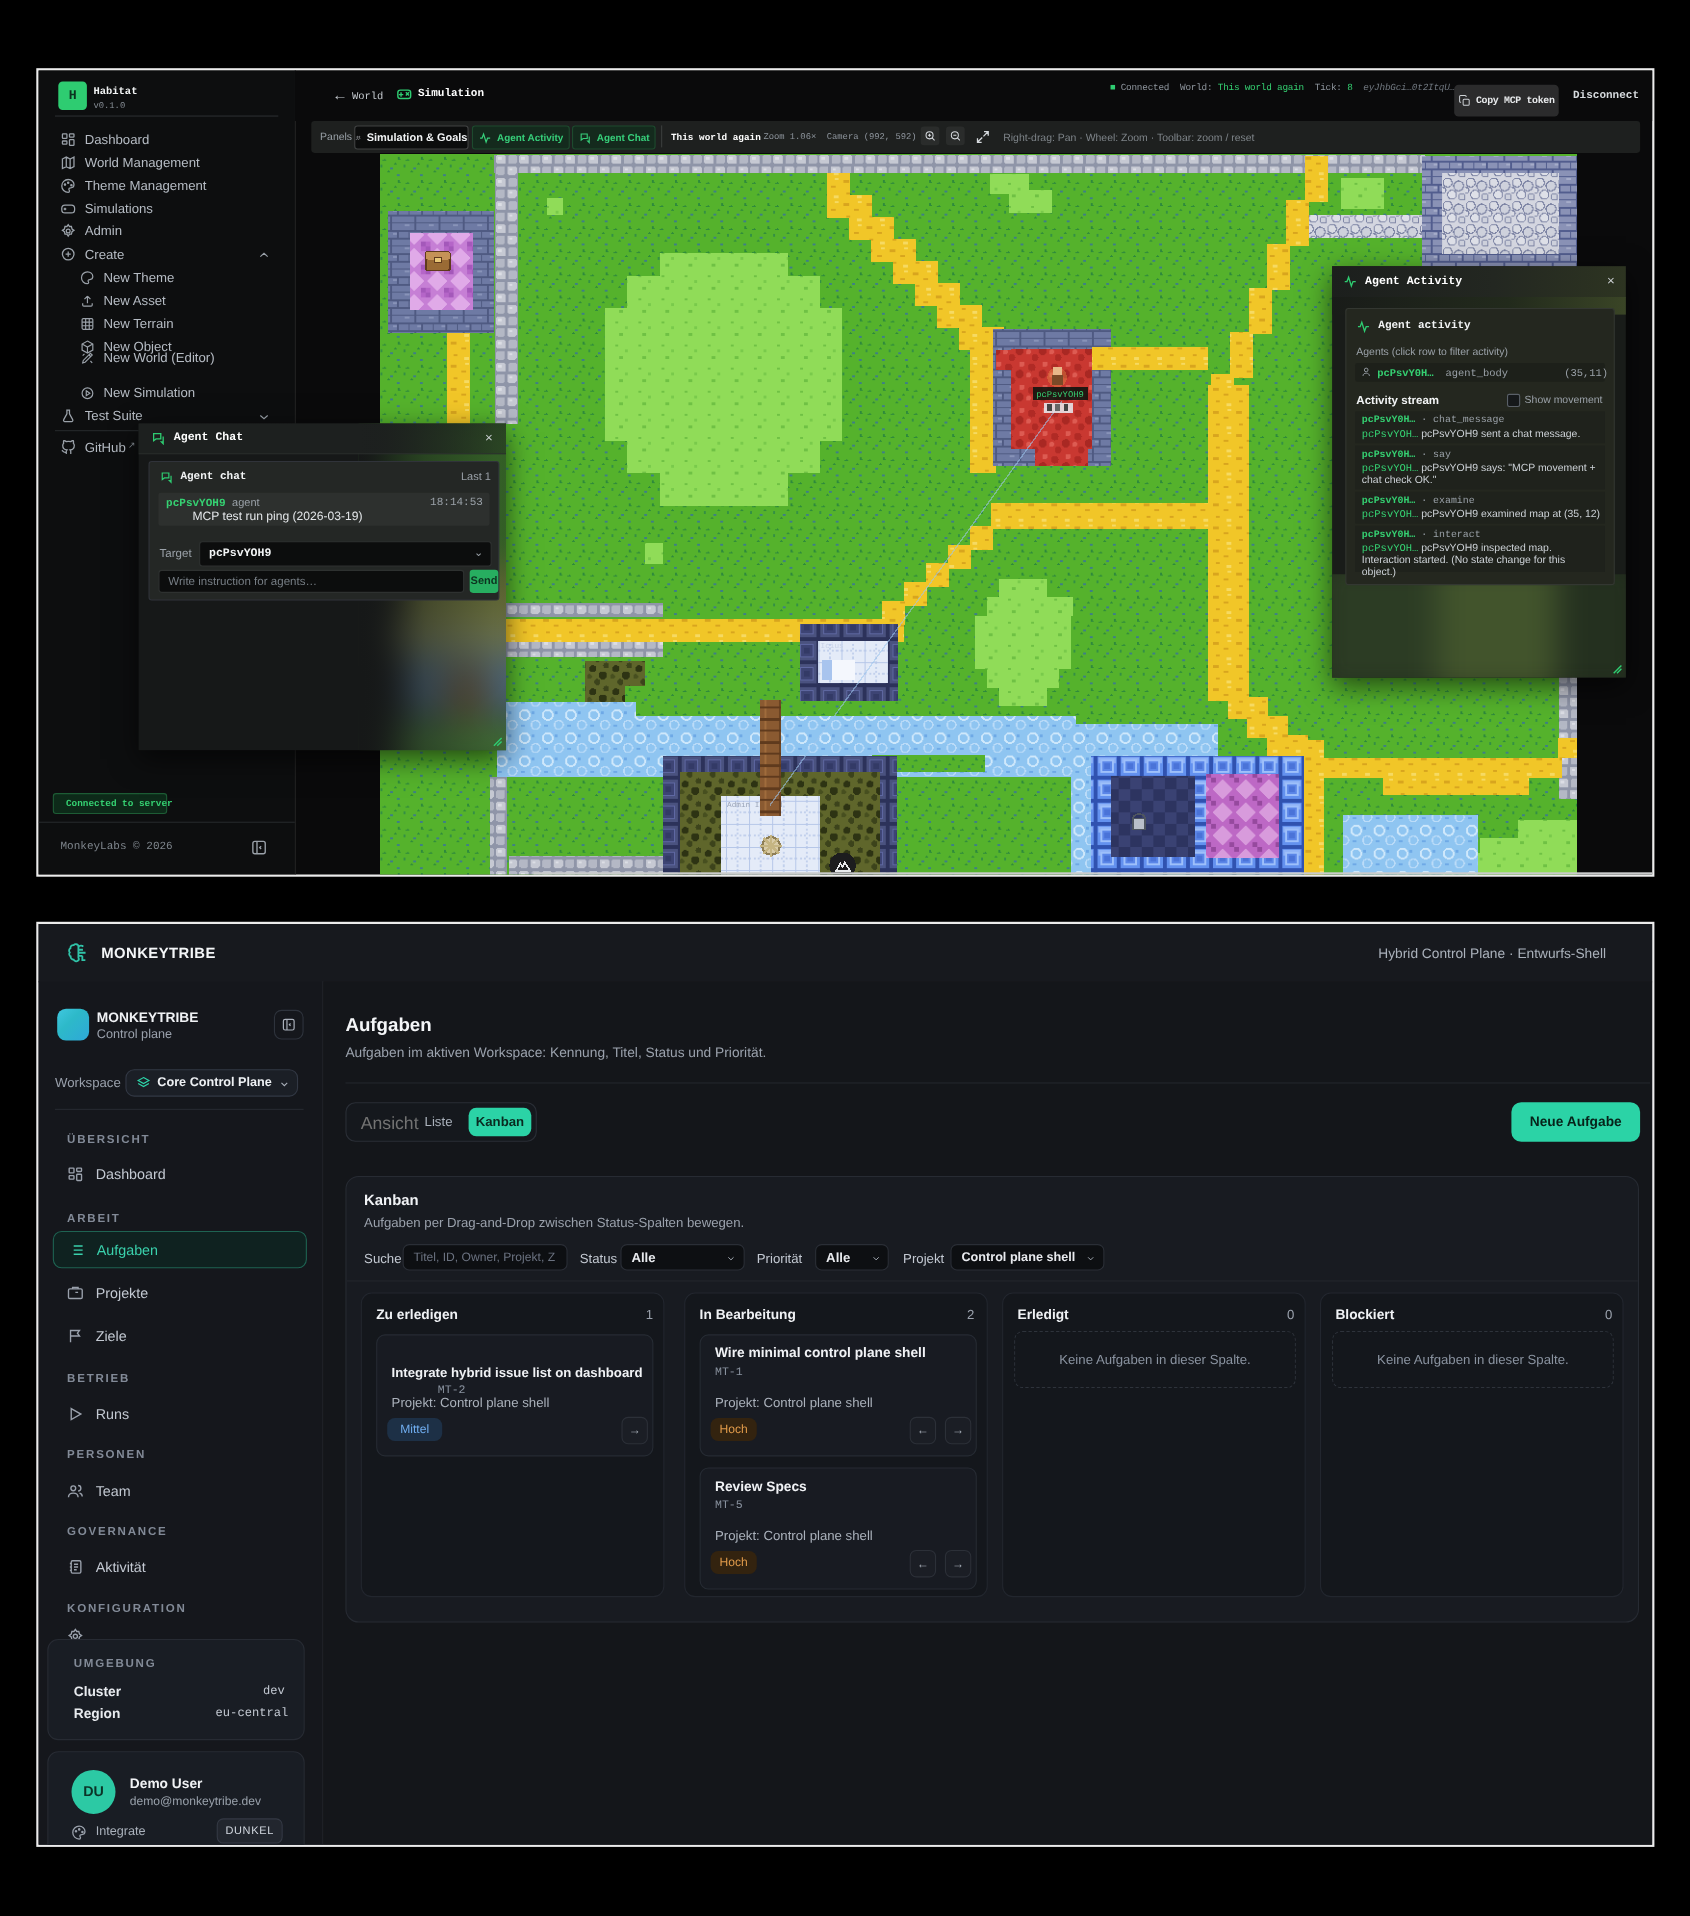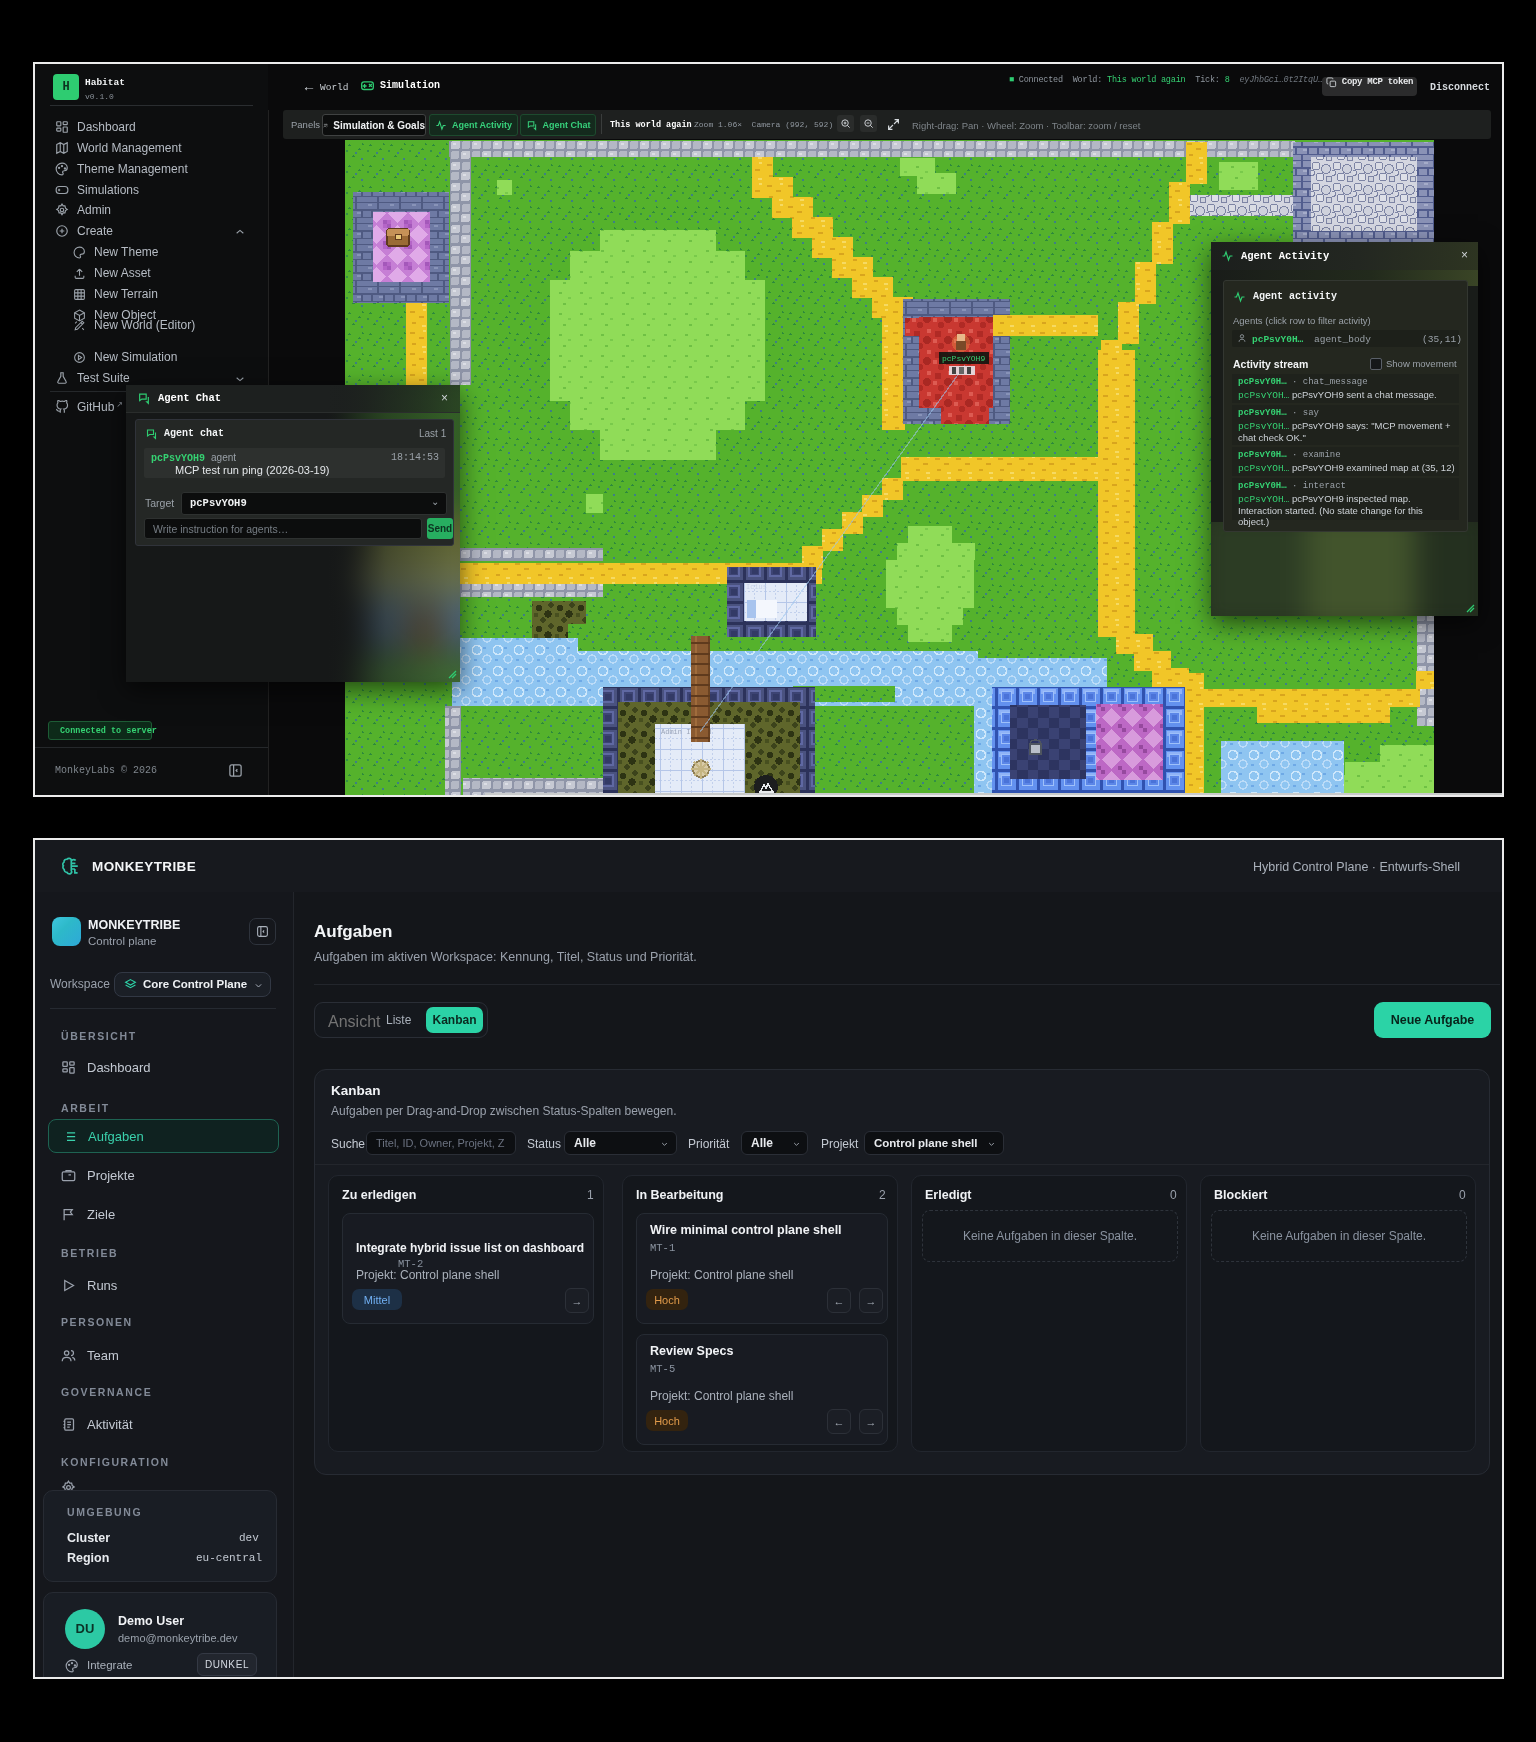--- a/index.html
+++ b/index.html
@@ -132,21 +132,21 @@
 
     <svg class="a" style="left:92px;top:15px;" width="15" height="14" viewBox="0 0 24 24" fill="none" stroke="#2ecc71" stroke-width="2.2">
         <rect x="2" y="5" width="20" height="13" rx="4"></rect>
         <path d="M7 8.5v7M3.5 12h7M14.5 8.5l5 5M19.5 8.5l-5 5"></path>
       </svg>
 
     <div class="a mono" style="left:112px;top:16px;color:#fff;font-weight:bold;font-size:10px;">Simulation</div>
 
     <div class="a mono" style="left:741px;top:11px;font-size:8.5px;color:#8f969e;white-space:nowrap;letter-spacing:-0.2px;"><span style="color:#2ecc71;">■</span> Connected&nbsp;&nbsp;World: <span style="color:#35d172;">This world again</span>&nbsp;&nbsp;Tick: <span style="color:#35d172;">8</span>&nbsp;&nbsp;<i style="color:#70777f;">eyJhbGci…0t2ItqU…</i></div>
 
-    <div class="a mono" style="left:1054px;top:13px;width:95px;height:19px;background:#2b2b2c;border-radius:4px;color:#e8eaec;font-size:9px;font-weight:bold;display:flex;align-items:flex-start;justify-content:center;white-space:nowrap;letter-spacing:-0.3px;"><svg width="11" height="11" viewBox="0 0 24 24" fill="none" stroke="#cfd3d7" stroke-width="2" style="margin-right:5px;">
+    <div class="a mono" style="left:1054px;top:13px;width:95px;height:29px;background:#2b2b2c;border-radius:4px;color:#e8eaec;font-size:9px;font-weight:bold;display:flex;align-items:center;justify-content:center;white-space:nowrap;letter-spacing:-0.3px;"><svg width="11" height="11" viewBox="0 0 24 24" fill="none" stroke="#cfd3d7" stroke-width="2" style="margin-right:5px;">
           <rect x="9" y="9" width="12" height="12" rx="2"></rect>
           <path d="M5 15H4a2 2 0 0 1-2-2V4a2 2 0 0 1 2-2h9a2 2 0 0 1 2 2v1"></path>
         </svg>Copy MCP token</div>
 
     <div class="a mono" style="left:1162px;top:18px;color:#d6dade;font-size:10px;font-weight:bold;">Disconnect</div>
   </div>
 
   <div class="a" style="left:248px;top:46px;width:1208px;height:29px;background:#1e201f;border-radius:3px;">
 
     <div class="a" style="left:8px;top:9px;color:#9aa1a8;font-size:9.5px;">Panels</div>

